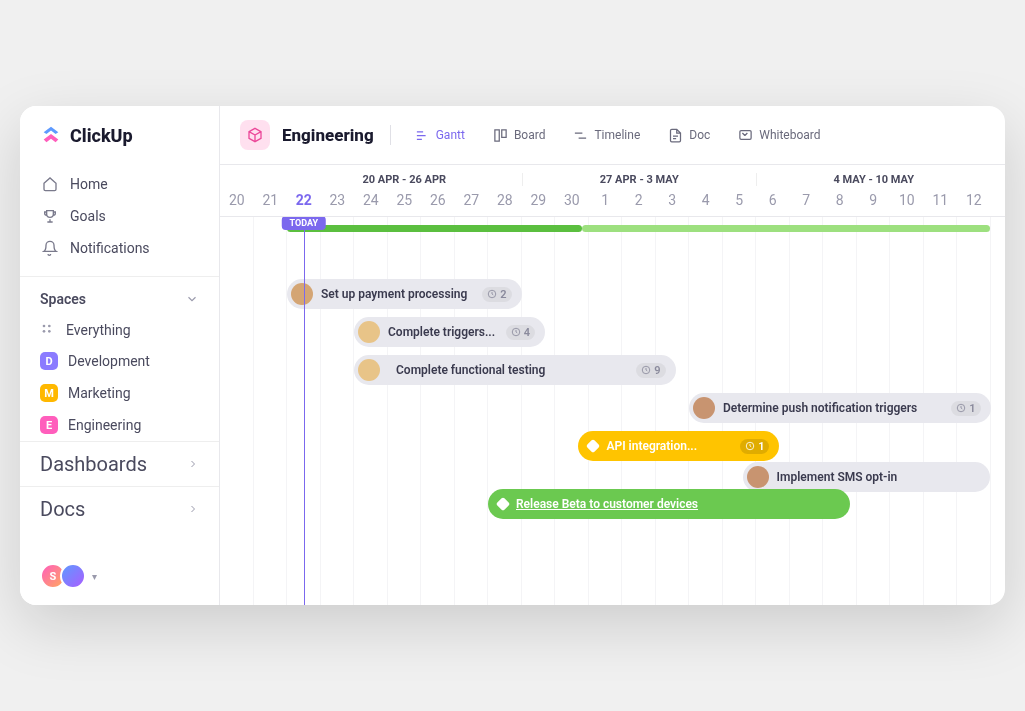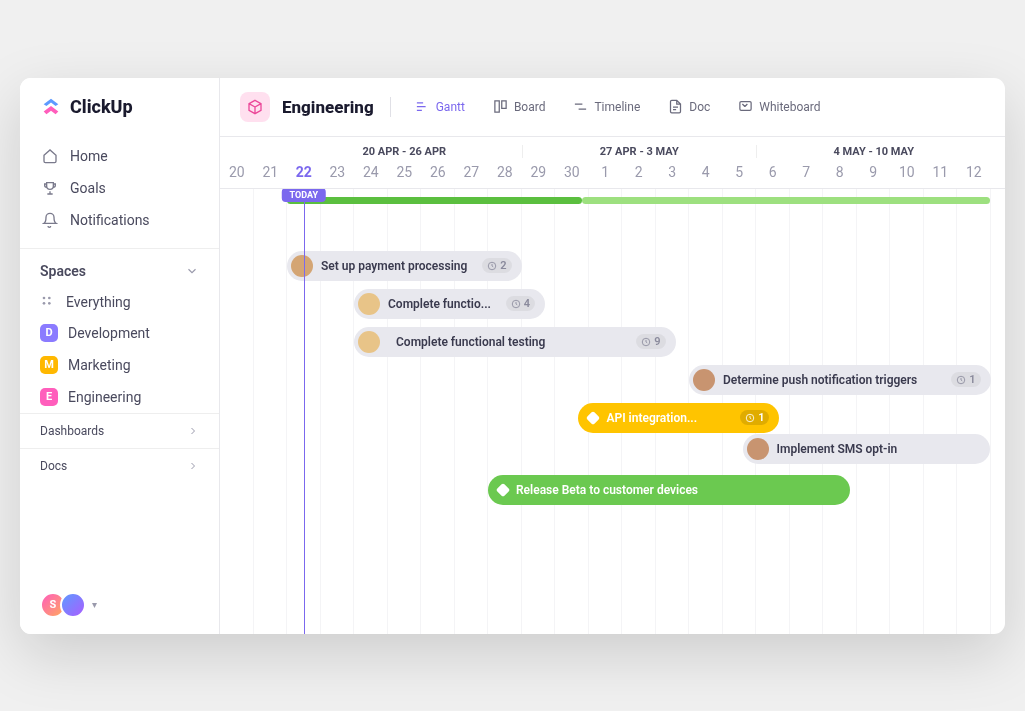--- a/index.html
+++ b/index.html
@@ -1,29 +1,29 @@
 <!DOCTYPE html>
 <html><head>
 <meta charset="utf-8">
 <style>
 *{box-sizing:border-box;margin:0;padding:0;font-family:-apple-system,BlinkMacSystemFont,'Segoe UI',Roboto,sans-serif}
 body{background:#f0f0f0;display:flex;align-items:center;justify-content:center;min-height:100vh;padding:20px}
-.app{width:985px;height:556px;background:#fff;border-radius:11px;box-shadow:0 20px 60px rgba(0,0,0,.15);display:flex;overflow:hidden;position:relative}
+.app{width:985px;height:499px;background:#fff;border-radius:16px;box-shadow:0 20px 60px rgba(0,0,0,.15);display:flex;overflow:hidden;position:relative}
 .sidebar{width:200px;border-right:1px solid #e8e8ec;display:flex;flex-direction:column;background:#fff}
 .logo{display:flex;align-items:center;gap:8px;padding:18px 20px;font-weight:800;font-size:18px;color:#1a1a2e}
 .logo-mark{width:22px;height:22px}
 .nav{padding:4px 12px}
 .nav-item{display:flex;align-items:center;gap:12px;padding:8px 10px;border-radius:6px;color:#4a4a5e;font-size:14px;cursor:pointer}
 .nav-icon{width:16px;height:16px;flex-shrink:0;color:#7a7a8c}
 .section{padding:14px 20px 8px;display:flex;align-items:center;justify-content:space-between;color:#4a4a5e;font-size:14px;font-weight:600;border-top:1px solid #eee;margin-top:8px;cursor:pointer}
 .section .chev{color:#9a9aac}
 .item{display:flex;align-items:center;gap:10px;padding:7px 20px;color:#4a4a5e;font-size:14px;cursor:pointer}
 .sq{width:18px;height:18px;border-radius:5px;display:flex;align-items:center;justify-content:center;font-size:11px;font-weight:700;color:#fff;flex-shrink:0}
 .dots{width:16px;height:16px;flex-shrink:0;color:#9a9aac}
-.sec-row{display:flex;align-items:center;justify-content:space-between;padding:10px 20px;color:#4a4a5e;font-size:12px;border-top:1px solid #eee;cursor:pointer}
+.sec-row{display:flex;align-items:center;justify-content:space-between;padding:10px 20px;color:#4a4a5e;font-size:20px;border-top:1px solid #eee;cursor:pointer}
 .avatars{margin-top:auto;padding:16px 20px;display:flex;align-items:center}
 .av{width:26px;height:26px;border-radius:50%;border:2px solid #fff;margin-right:-6px;display:flex;align-items:center;justify-content:center;font-size:11px;font-weight:700;color:#fff}
 .av1{background:linear-gradient(135deg,#ff5ebc,#ffa95e)}
 .av2{background:linear-gradient(135deg,#5e9aff,#a95eff)}
 .av-chev{margin-left:12px;color:#9a9aac;font-size:10px}
 .main{flex:1;display:flex;flex-direction:column;overflow:hidden}
 .header{display:flex;align-items:center;padding:14px 20px;gap:12px;border-bottom:1px solid #e8e8ec}
 .space-icon{width:30px;height:30px;border-radius:8px;background:#ffe0ef;display:flex;align-items:center;justify-content:center;color:#ec4899}
 .space-title{font-size:17px;font-weight:800;color:#1a1a2e}
 .divider{width:1px;height:20px;background:#e0e0e6;margin:0 4px}
@@ -249,21 +249,21 @@
           <div class="task grey" style="top: 62px; left: 67px; width: 234.5px;">
             <div class="task-av a"></div>
             <span>Set up payment processing</span>
             <span class="badge"><svg width="10" height="10" viewBox="0 0 24 24" fill="none" stroke="currentColor" stroke-width="2">
                 <circle cx="12" cy="12" r="9"></circle>
                 <path d="M12 7v5l3 2"></path>
               </svg>2</span>
           </div>
           <div class="task grey" style="top: 100px; left: 134px; width: 190.95px;">
             <div class="task-av b"></div>
-            <span>Complete functio...</span>
+            <span>Complete triggers...</span>
             <span class="badge"><svg width="10" height="10" viewBox="0 0 24 24" fill="none" stroke="currentColor" stroke-width="2">
                 <circle cx="12" cy="12" r="9"></circle>
                 <path d="M12 7v5l3 2"></path>
               </svg>4</span>
           </div>
           <div class="task grey" style="top: 138px; left: 134px; width: 321.6px; gap: 16px;">
             <div class="task-av b"></div>
             <span>Complete functional testing</span>
             <span class="badge"><svg width="10" height="10" viewBox="0 0 24 24" fill="none" stroke="currentColor" stroke-width="2">
                 <circle cx="12" cy="12" r="9"></circle>
@@ -283,20 +283,20 @@
             <span>API integration...</span>
             <span class="badge y"><svg width="10" height="10" viewBox="0 0 24 24" fill="none" stroke="currentColor" stroke-width="2">
                 <circle cx="12" cy="12" r="9"></circle>
                 <path d="M12 7v5l3 2"></path>
               </svg>1</span>
           </div>
           <div class="task grey" style="top: 245px; left: 522.6px; width: 247.9px;">
             <div class="task-av c"></div>
             <span>Implement SMS opt-in</span>
           </div>
-          <div class="task green" style="top: 286px; left: 268px; width: 361.8px;">
+          <div class="task green" style="top: 272px; left: 268px; width: 361.8px; text-decoration: underline;">
             <div class="diamond"></div>
             <span>Release Beta to customer devices</span>
           </div>
         </div>
     </div>
   </main>
 </div>
 
 </body></html>

